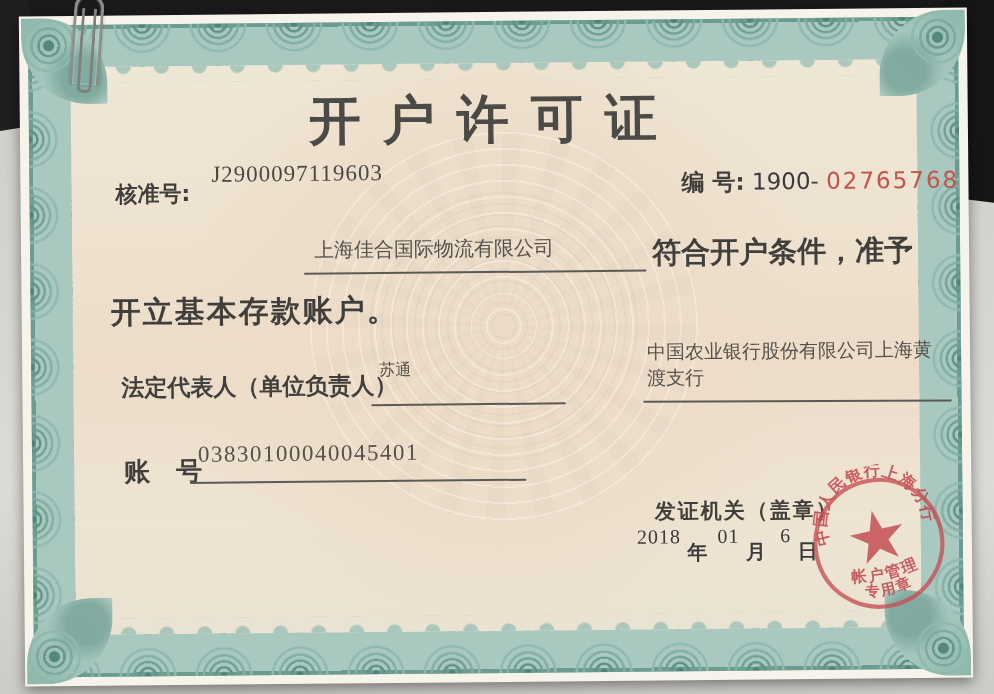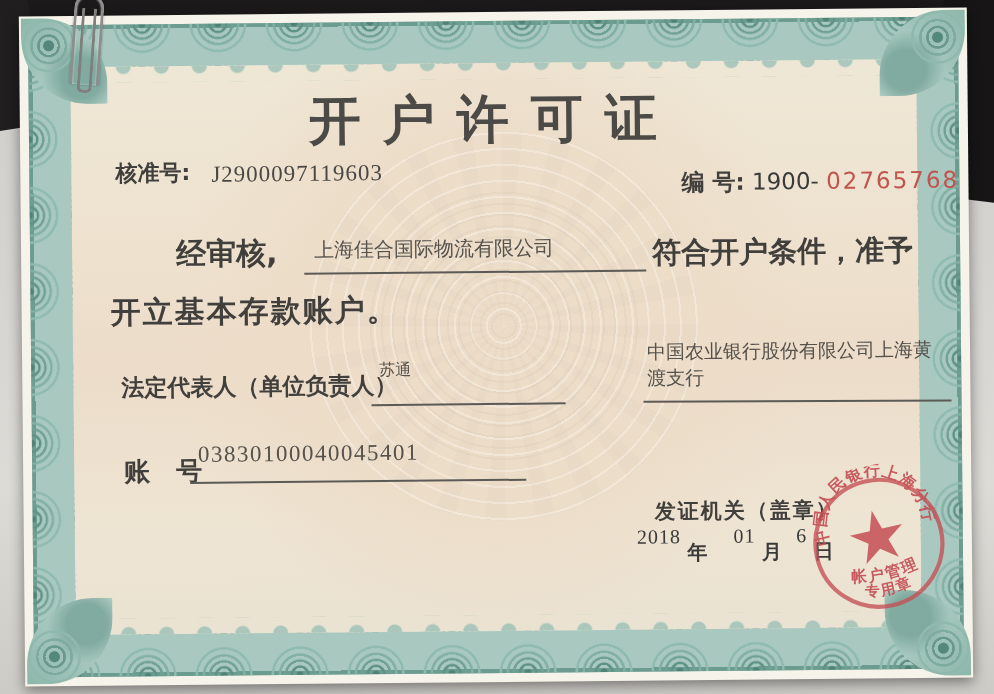--- a/index.html
+++ b/index.html
@@ -111,30 +111,29 @@
       <div class="corner br"></div>
       <div class="corner bl"></div>
 
       <div class="watermark"></div>
       <div class="watermark2"></div>
 
       <div class="content">
 
         <div class="abs title">开户许可证</div>
 
-        <div class="abs lbl" style="left:86px;top:134px;font-size:22px;">核准号:</div>
+        <div class="abs lbl" style="left:86px;top:155px;font-size:22px;">核准号:</div>
         <div class="abs serif" style="left:182px;top:138px;font-size:23px;letter-spacing:1px;color:#4a4844;">J2900097119603</div>
 
         <div class="abs" style="left:652px;top:148px;font-size:23px;">
           <span class="lbl">编 号:</span>
           <span>1900-</span>
           <span class="red" style="color:#c2544e;">02765768</span>
         </div>
 
-        <div class="abs lbl" style="left:146px;top:210px;font-size:30px;">经审核,</div>
         <div class="abs fill-val" style="left:284px;top:214px;font-size:20px;">上海佳合国际物流有限公司</div>
         <div class="underline" style="left:274px;top:250px;width:342px;"></div>
         <div class="abs lbl" style="left:622px;top:214px;font-size:29px;">符合开户条件，准予</div>
 
         <div class="abs lbl" style="left:80px;top:268px;font-size:30px;letter-spacing:2px;">开立基本存款账户。</div>
 
         <div class="abs lbl" style="left:90px;top:348px;font-size:23px;">法定代表人（单位负责人）</div>
         <div class="abs fill-val" style="left:348px;top:338px;font-size:16px;">苏通</div>
         <div class="underline" style="left:340px;top:382px;width:194px;"></div>
 
@@ -143,21 +142,21 @@
 
         <div class="abs lbl" style="left:92px;top:430px;font-size:26px;">账　号</div>
         <div class="abs serif fill-val" style="left:166px;top:418px;font-size:23px;letter-spacing:1.5px;">03830100040045401</div>
         <div class="underline" style="left:158px;top:458px;width:336px;"></div>
 
         <div class="abs lbl" style="left:622px;top:478px;font-size:21px;letter-spacing:2px;">发证机关（盖章）</div>
 
         <div class="abs" style="left:604px;top:504px;font-size:20px;">
           <span class="serif date-num">2018</span>
           <span class="date-unit">年</span>
-          <span class="serif date-num" style="margin-left:20px;">01</span>
+          <span class="serif date-num" style="margin-left:4px;">01</span>
           <span class="date-unit">月</span>
           <span class="serif date-num" style="margin-left:8px;">6</span>
           <span class="date-unit">日</span>
         </div>
 
         <svg class="seal" viewBox="0 0 150 150">
           <circle cx="75" cy="75" r="61" fill="none" stroke="#c44f55" stroke-width="4" opacity="0.85"></circle>
           <polygon points="0,-27 6.1,-8.3 25.7,-8.3 9.8,3.2 15.9,21.8 0,10.3 -15.9,21.8 -9.8,3.2 -25.7,-8.3 -6.1,-8.3" transform="translate(75,70)" fill="#c24a50" opacity="0.9"></polygon>
           <defs>
             <path id="arcTop" d="M 28.5,63.5 A 47,47 0 1 1 121.5,63.5" fill="none"></path>

